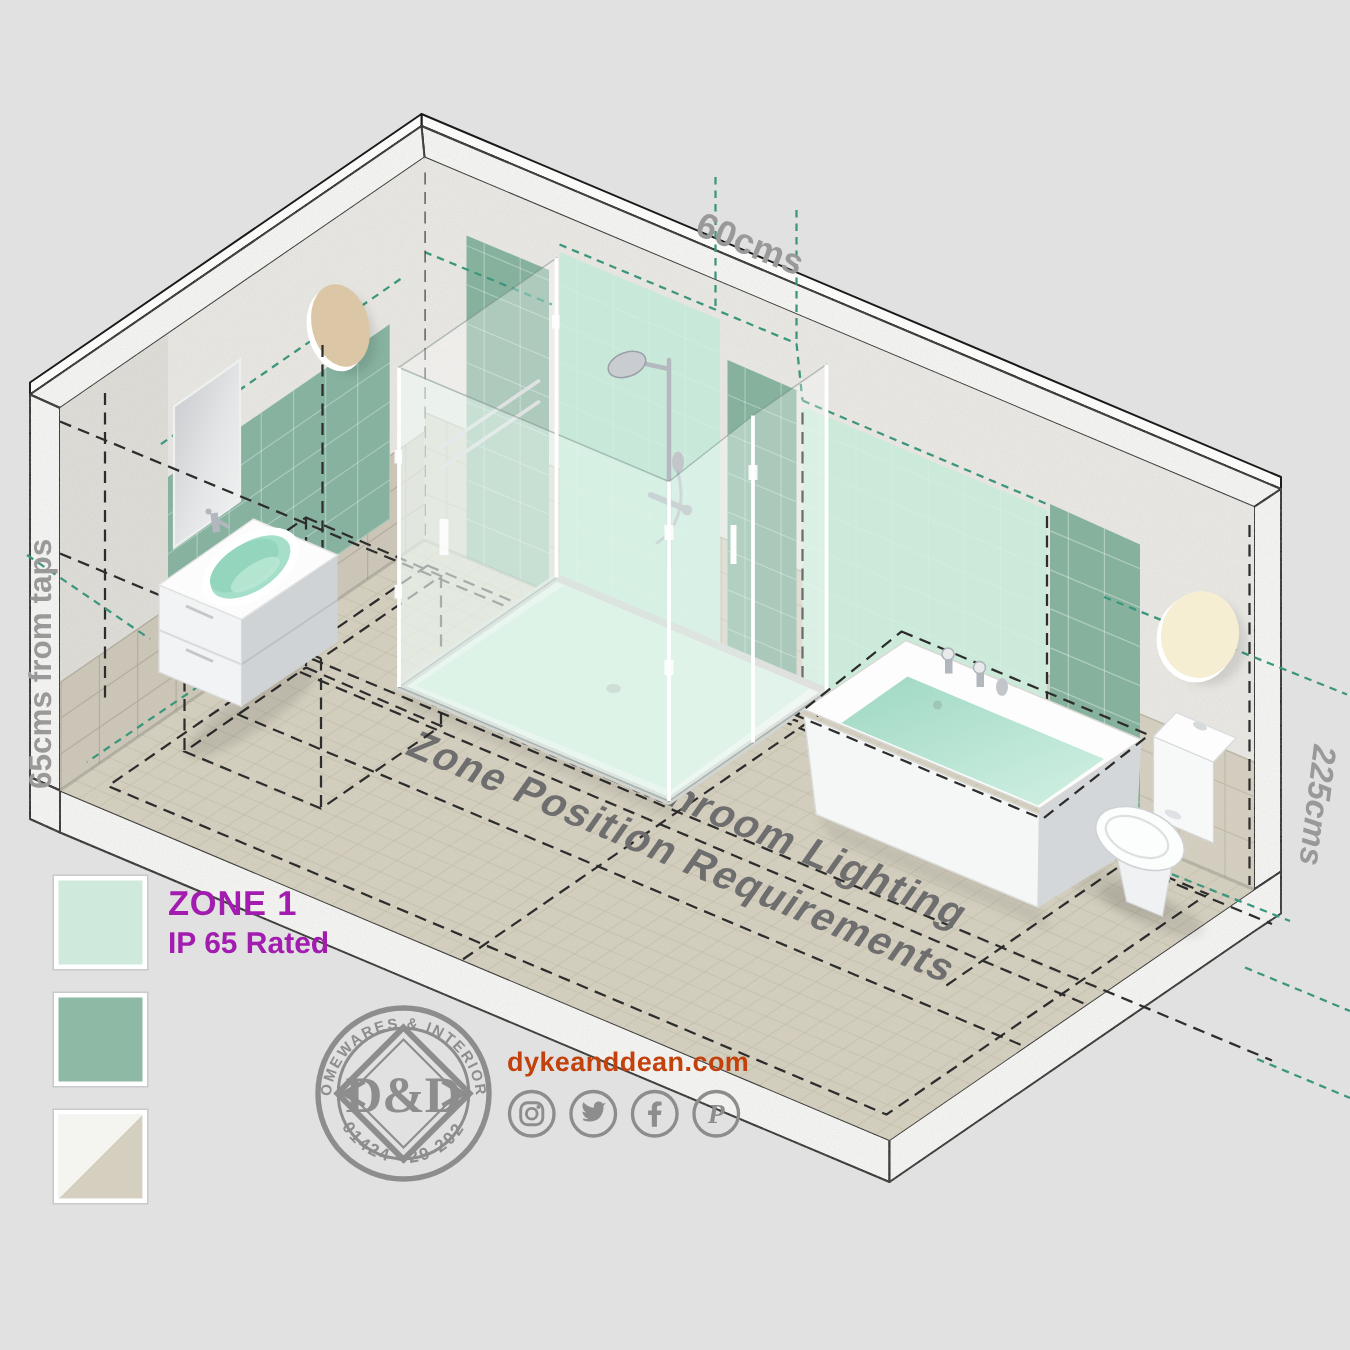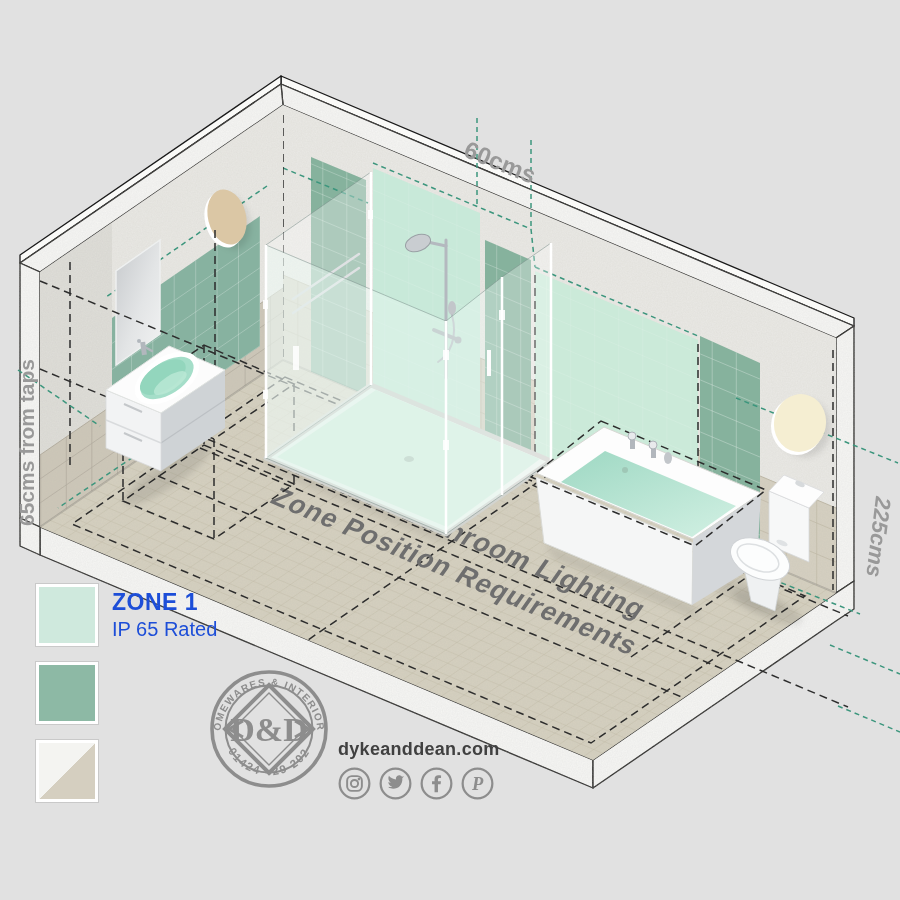--- a/index.html
+++ b/index.html
@@ -9,26 +9,26 @@
   .bdash{stroke:#2d2d2d;stroke-width:1.5;stroke-dasharray:8 5;fill:none;}
   .tdash{stroke:#3c967d;stroke-width:1.5;stroke-dasharray:5 4;fill:none;}
   .dimlabel{fill:#999;font-weight:bold;}
   
   .legend{position:absolute;left:36px;top:584px;width:270px;}
   .legend-row{display:flex;align-items:center;margin-bottom:16px;}
   .swatch{width:56px;height:56px;border:3px solid #fff;outline:1px solid #c9c9c9;flex:0 0 auto;}
   .sw1{background:#cfe9dd;}
   .sw2{background:#8db9a5;}
   .sw3{background:linear-gradient(135deg,#f4f4f1 50%,#d5cfc0 50.5%);}
-  .legend-text{margin-left:14px;color:#1d4ed8;}
+  .legend-text{margin-left:14px;color:#a21caf;}
   .legend-zone{font-size:23px;font-weight:bold;letter-spacing:.5px;}
-  .legend-rating{font-size:20px;font-weight:normal;margin-top:2px;}
+  .legend-rating{font-size:20px;font-weight:bold;margin-top:2px;}
   
   .badge{position:absolute;left:208px;top:668px;}
-  .brandcol{position:absolute;left:338px;top:739px;color:#404040;}
+  .brandcol{position:absolute;left:338px;top:698px;color:#c2410c;}
   .website{font-size:18px;font-weight:bold;letter-spacing:.3px;}
   .social-row{display:flex;gap:8px;margin-top:7px;}
   .hashtag{font-size:18px;font-weight:bold;margin-top:7px;}
 </style>
 </head>
 <body>
 
 <div class="stage">
 
 <svg id="scene" width="900" height="900" viewBox="0 0 900 900">

